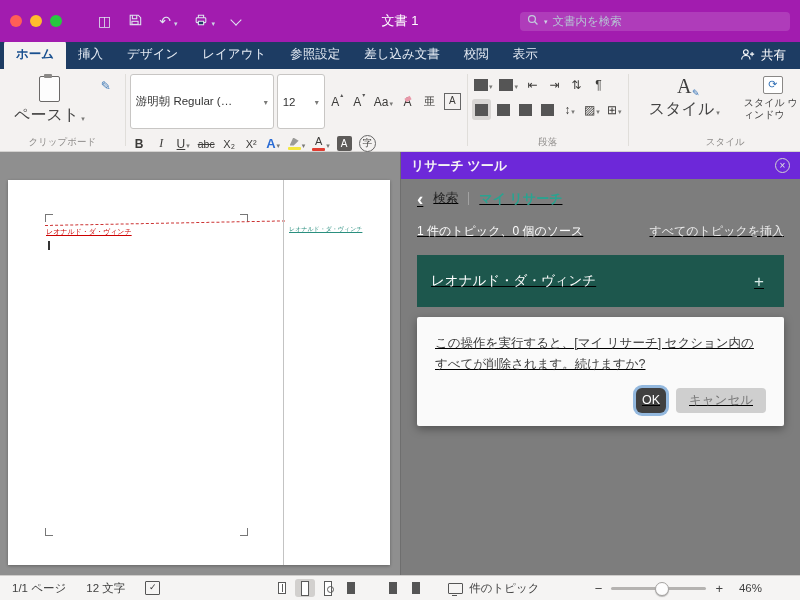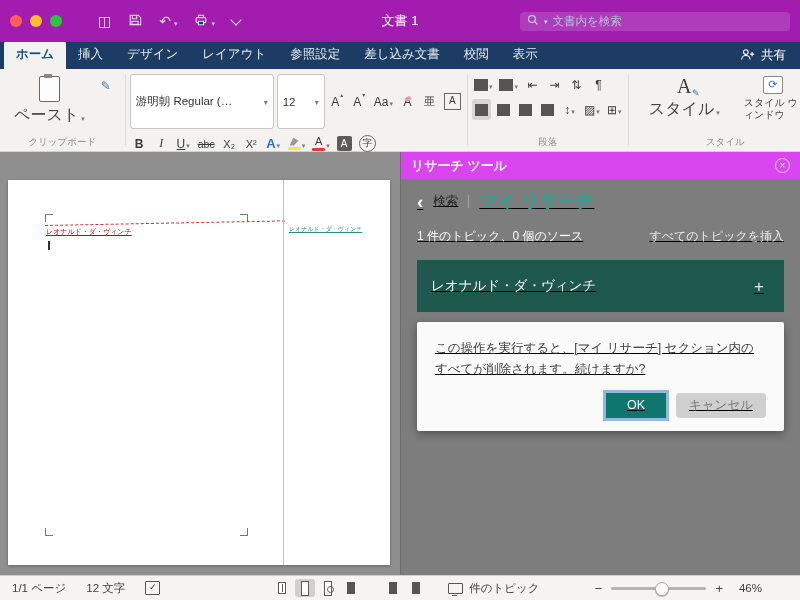--- a/index.html
+++ b/index.html
@@ -118,42 +118,42 @@
   .track-line{position:absolute;left:37px;top:45px;width:240px;border-top:1px dashed #c33;transform:rotate(-1.1deg);transform-origin:left center;}
   .ins-text{position:absolute;left:38px;top:47px;font-size:7px;color:#c00;text-decoration:underline;white-space:nowrap;}
   .caret{position:absolute;left:40px;top:61px;width:1.5px;height:9px;background:#333;}
   .mk-divider{position:absolute;left:275px;top:0;width:1px;height:100%;background:#c3c3c3;}
   .note{position:absolute;left:281px;top:37px;width:96px;}
   .note-meta{width:42px;height:3px;background:#b9a6a6;margin-bottom:3px;}
   .note-text{font-size:6px;color:#2a8f7f;text-decoration:underline;white-space:nowrap;}
 
   
   .pane{flex:1;background:#7d7d7d;display:flex;flex-direction:column;border-left:1px solid #6e6e6e;min-width:0;}
-  .pane-head{height:27px;background:#d946ef;display:flex;align-items:center;padding:0 10px;color:#f4f4f4;
+  .pane-head{height:27px;background:#6d28d9;display:flex;align-items:center;padding:0 10px;color:#f4f4f4;
              font-size:13px;font-weight:700;flex:none;}
   .pane-close{margin-left:auto;width:15px;height:15px;border:1px solid #d2d2d2;border-radius:50%;color:#e3e3e3;
               font-size:10px;line-height:13px;text-align:center;background:none;padding:0;}
   .pane-close::before{content:"×";}
   .pane-body{padding:6px 16px 0;text-decoration:underline;}
   .pane-nav{display:flex;align-items:center;gap:10px;margin-top:4px;}
   .back{color:#fff;font-size:19px;font-weight:700;line-height:1;background:none;border:0;padding:0;}
   .back::before{content:"‹";}
   .nav-search{font-size:12.5px;color:#222;}
   .nav-sep{width:1px;height:13px;background:#a2a2a2;}
-  .nav-my{font-size:18px;color:#2aa390;font-weight:600;}
+  .nav-my{font-size:13px;color:#2aa390;font-weight:600;}
   .pane-sum{display:flex;justify-content:space-between;align-items:center;margin-top:15px;font-size:12px;color:#fdfdfd;}
   .sum-right{color:#ececec;}
   .topic-card{margin-top:15px;height:52px;background:#1d574d;display:flex;align-items:center;padding:0 14px;
               color:#fff;font-size:13.5px;}
   .card-plus{margin-left:auto;color:#d8ebe7;font-size:17px;line-height:1;background:none;border:0;}
   .card-plus::before{content:"+";}
   .dialog{margin-top:10px;background:#fafafa;border-radius:2px;box-shadow:0 3px 10px rgba(0,0,0,.35);
           padding:16px 18px 13px;font-size:12.5px;color:#3d3d3d;line-height:1.7;}
   .dlg-btns{display:flex;justify-content:flex-end;gap:10px;margin-top:12px;}
-  .btn-ok{background:#0f766e;color:#fff;padding:4px 21px;border-radius:0;font-size:12.5px;border:0;
+  .btn-ok{background:#404040;color:#fff;padding:4px 6px;border-radius:6px;font-size:12.5px;border:0;
           box-shadow:0 0 0 3px #93b8de;}
   .btn-cancel{background:#cfcfcf;color:#787878;padding:4px 13px;border-radius:4px;font-size:12.5px;border:0;}
 
   
   .statusbar{height:24px;background:#f5f4f3;border-top:1px solid #cfcdcb;display:flex;align-items:center;
              font-size:11.5px;color:#414141;padding:0 12px;flex:none;}
   .sb-txt{margin-right:20px;white-space:nowrap;}
   .proof{width:13px;height:12px;border:1px solid #555;border-radius:1px;font-size:9px;line-height:11px;
          text-align:center;color:#333;}
   .proof::before{content:"✓";}

